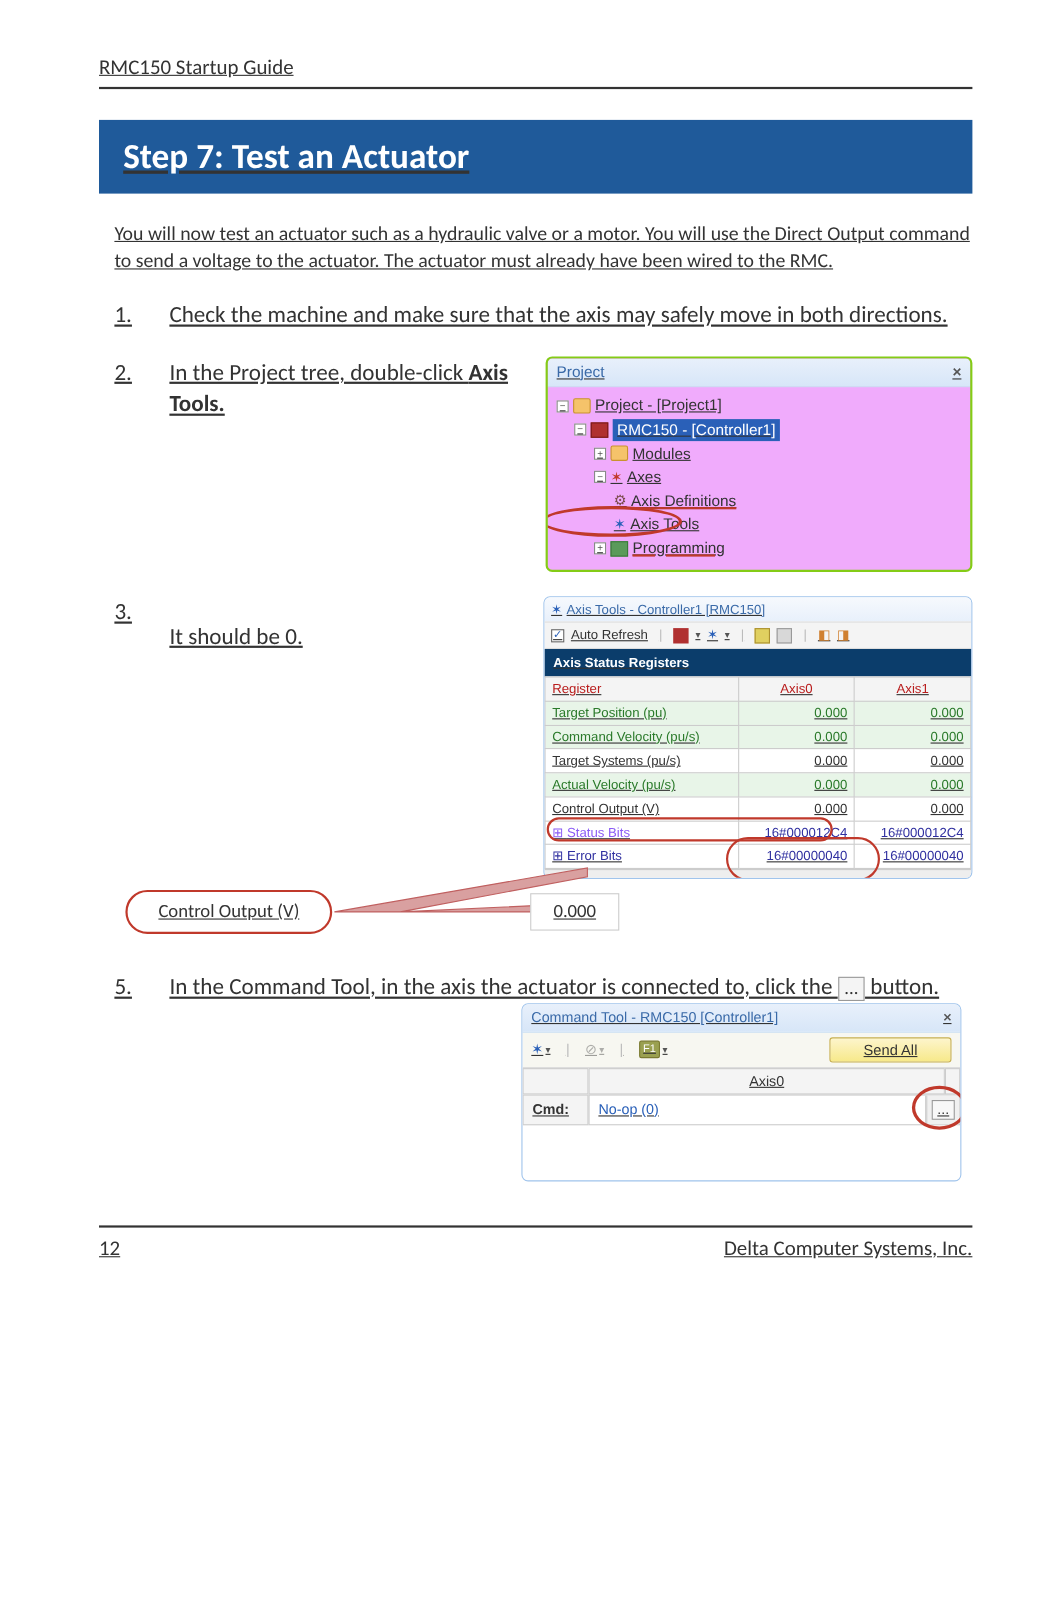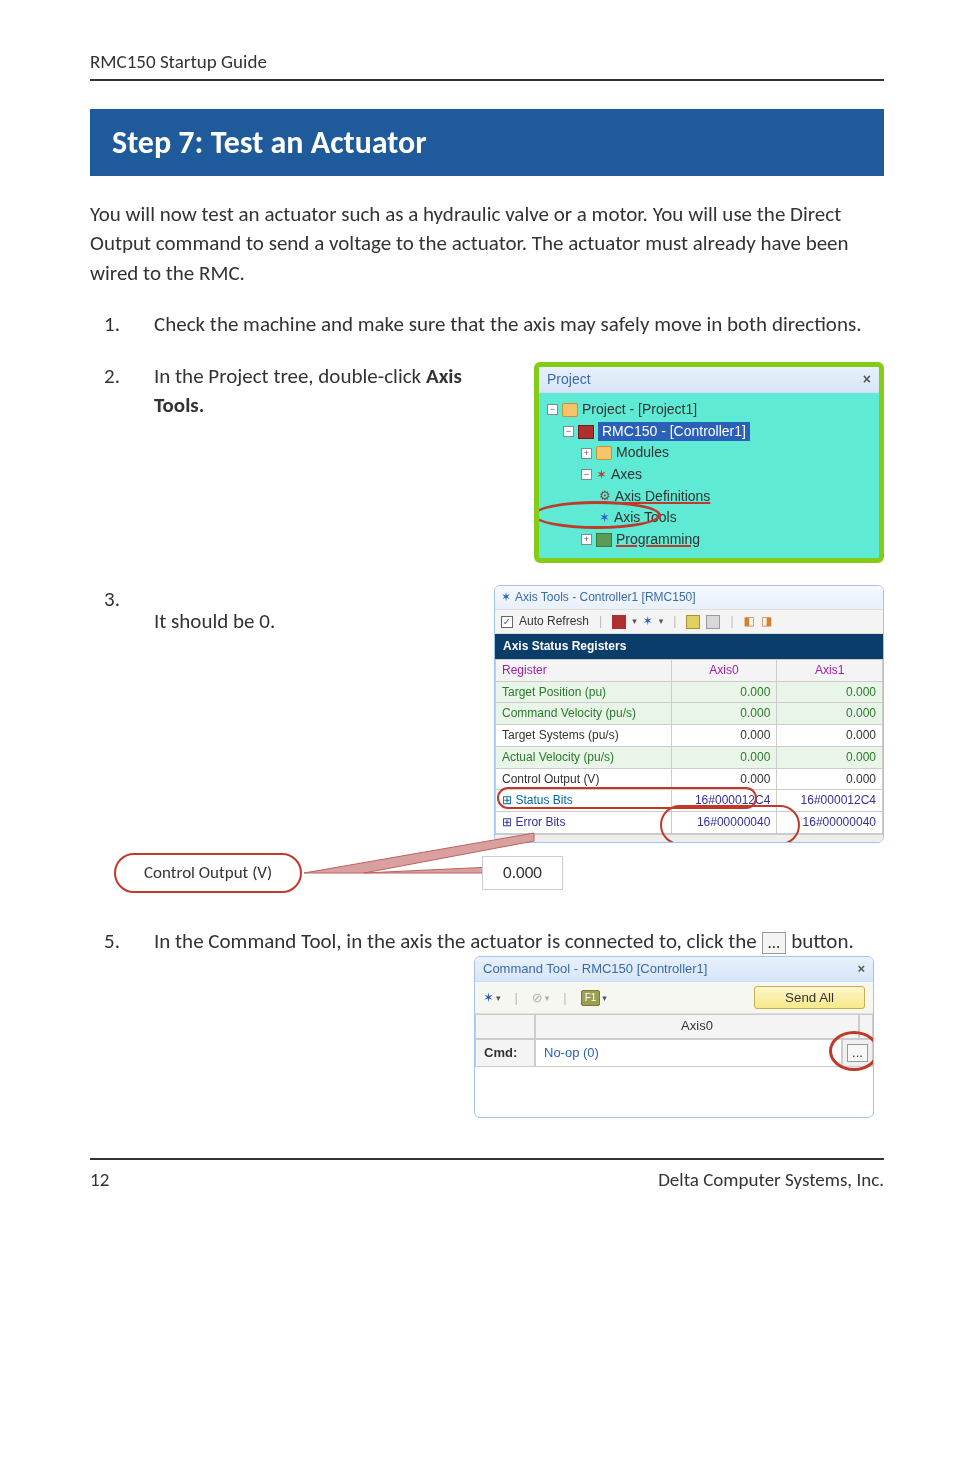--- a/index.html
+++ b/index.html
@@ -6,40 +6,41 @@
   body {
     margin: 0;
     padding: 0;
     font-family: Calibri, 'Segoe UI', Arial, sans-serif;
     background: #fff;
     color: #333;
     width: 954px;
   }
   .page {
     padding: 50px 70px 40px 90px;
+    text-decoration: underline;
   }
   .doc-header {
     font-size: 19px;
     color: #333;
     padding-bottom: 6px;
     border-bottom: 2px solid #333;
     margin-bottom: 28px;
   }
   .step-banner {
     background: #1f5a9a;
     color: #fff;
     font-size: 32px;
     font-weight: bold;
     padding: 14px 22px;
     margin-bottom: 24px;
   }
   .intro {
-    font-size: 21px;
+    font-size: 18px;
     line-height: 1.4;
-    margin: 0 0 22px 0;
+    margin: 0 0 22px 14px;
     color: #333;
   }
   ol.steps {
     list-style: none;
     padding: 0;
     margin: 0 0 0 14px;
   }
   ol.steps > li {
     display: flex;
     align-items: flex-start;
@@ -57,24 +58,24 @@
   .step-row {
     display: flex;
     align-items: flex-start;
     gap: 24px;
   }
   .step-text { flex: 1; }
   .bold { font-weight: bold; }
   
   
   .project-panel {
-    width: 350px;
-    border: 5px solid #84cc16;
+    width: 388px;
+    border: 2px solid #84cc16;
     border-radius: 6px;
-    background: #5eead4;
+    background: #f0abfc;
     font-family: Tahoma, Arial, sans-serif;
     font-size: 14px;
     overflow: hidden;
   }
   .project-title {
     background: linear-gradient(#e8f0fb,#d7e6f8);
     padding: 3px 8px;
     color: #3a6aa8;
     display: flex;
     justify-content: space-between;
@@ -119,21 +120,21 @@
   .axis-toolbar {
     display:flex; align-items:center; gap:6px;
     padding:3px 6px;
     background:#f4f4f4;
     border-top:1px solid #ddd;
     border-bottom:1px solid #ddd;
   }
   .axis-toolbar .chk { width:12px; height:12px; border:1px solid #666; display:inline-flex; align-items:center; justify-content:center; font-size:10px; color:#2a60b8; background:#fff;}
   .tabbar { background:#0b3d6b; color:#fff; font-weight:bold; padding:4px 8px; font-size:12px;}
   .grid { width:100%; border-collapse: collapse; font-size:12px; }
-  .grid th { background:#f4f4f4; font-weight:normal; color:#a21caf; border:1px solid #ccc; padding:2px 6px; text-align:center;}
+  .grid th { background:#f4f4f4; font-weight:normal; color:#b91c1c; border:1px solid #ccc; padding:2px 6px; text-align:center;}
   .grid td { border:1px solid #ccc; padding:2px 6px; }
   .grid td.num { text-align:right; }
   .grid tr.shade td { background:#e8f5e8; color:#2a7a2a; }
   .grid td.hex { color:#3030a0;}
   .cutoff { height: 8px; background:#eee; border-top:1px solid #ccc;}
   
   .callout-wrap {
     position: relative;
     margin-top: 10px;
   }
@@ -356,21 +357,21 @@
                       <td>Actual Velocity (pu/s)</td>
                       <td class="num">0.000</td>
                       <td class="num">0.000</td>
                     </tr>
                 <tr>
                       <td>Control Output (V)</td>
                       <td class="num">0.000</td>
                       <td class="num">0.000</td>
                     </tr>
                 <tr>
-                      <td class="hex" style="color:#0369a1;">⊞ <span>Status Bits</span></td>
+                      <td class="hex" style="color:#8b5cf6;">⊞ <span>Status Bits</span></td>
                       <td class="num hex">16#000012C4</td>
                       <td class="num hex">16#000012C4</td>
                     </tr>
                 <tr>
                       <td class="hex" style="color:#3030a0;">⊞ <span>Error Bits</span></td>
                       <td class="num hex">16#00000040</td>
                       <td class="num hex">16#00000040</td>
                     </tr>
               </tbody>
                 </table>

